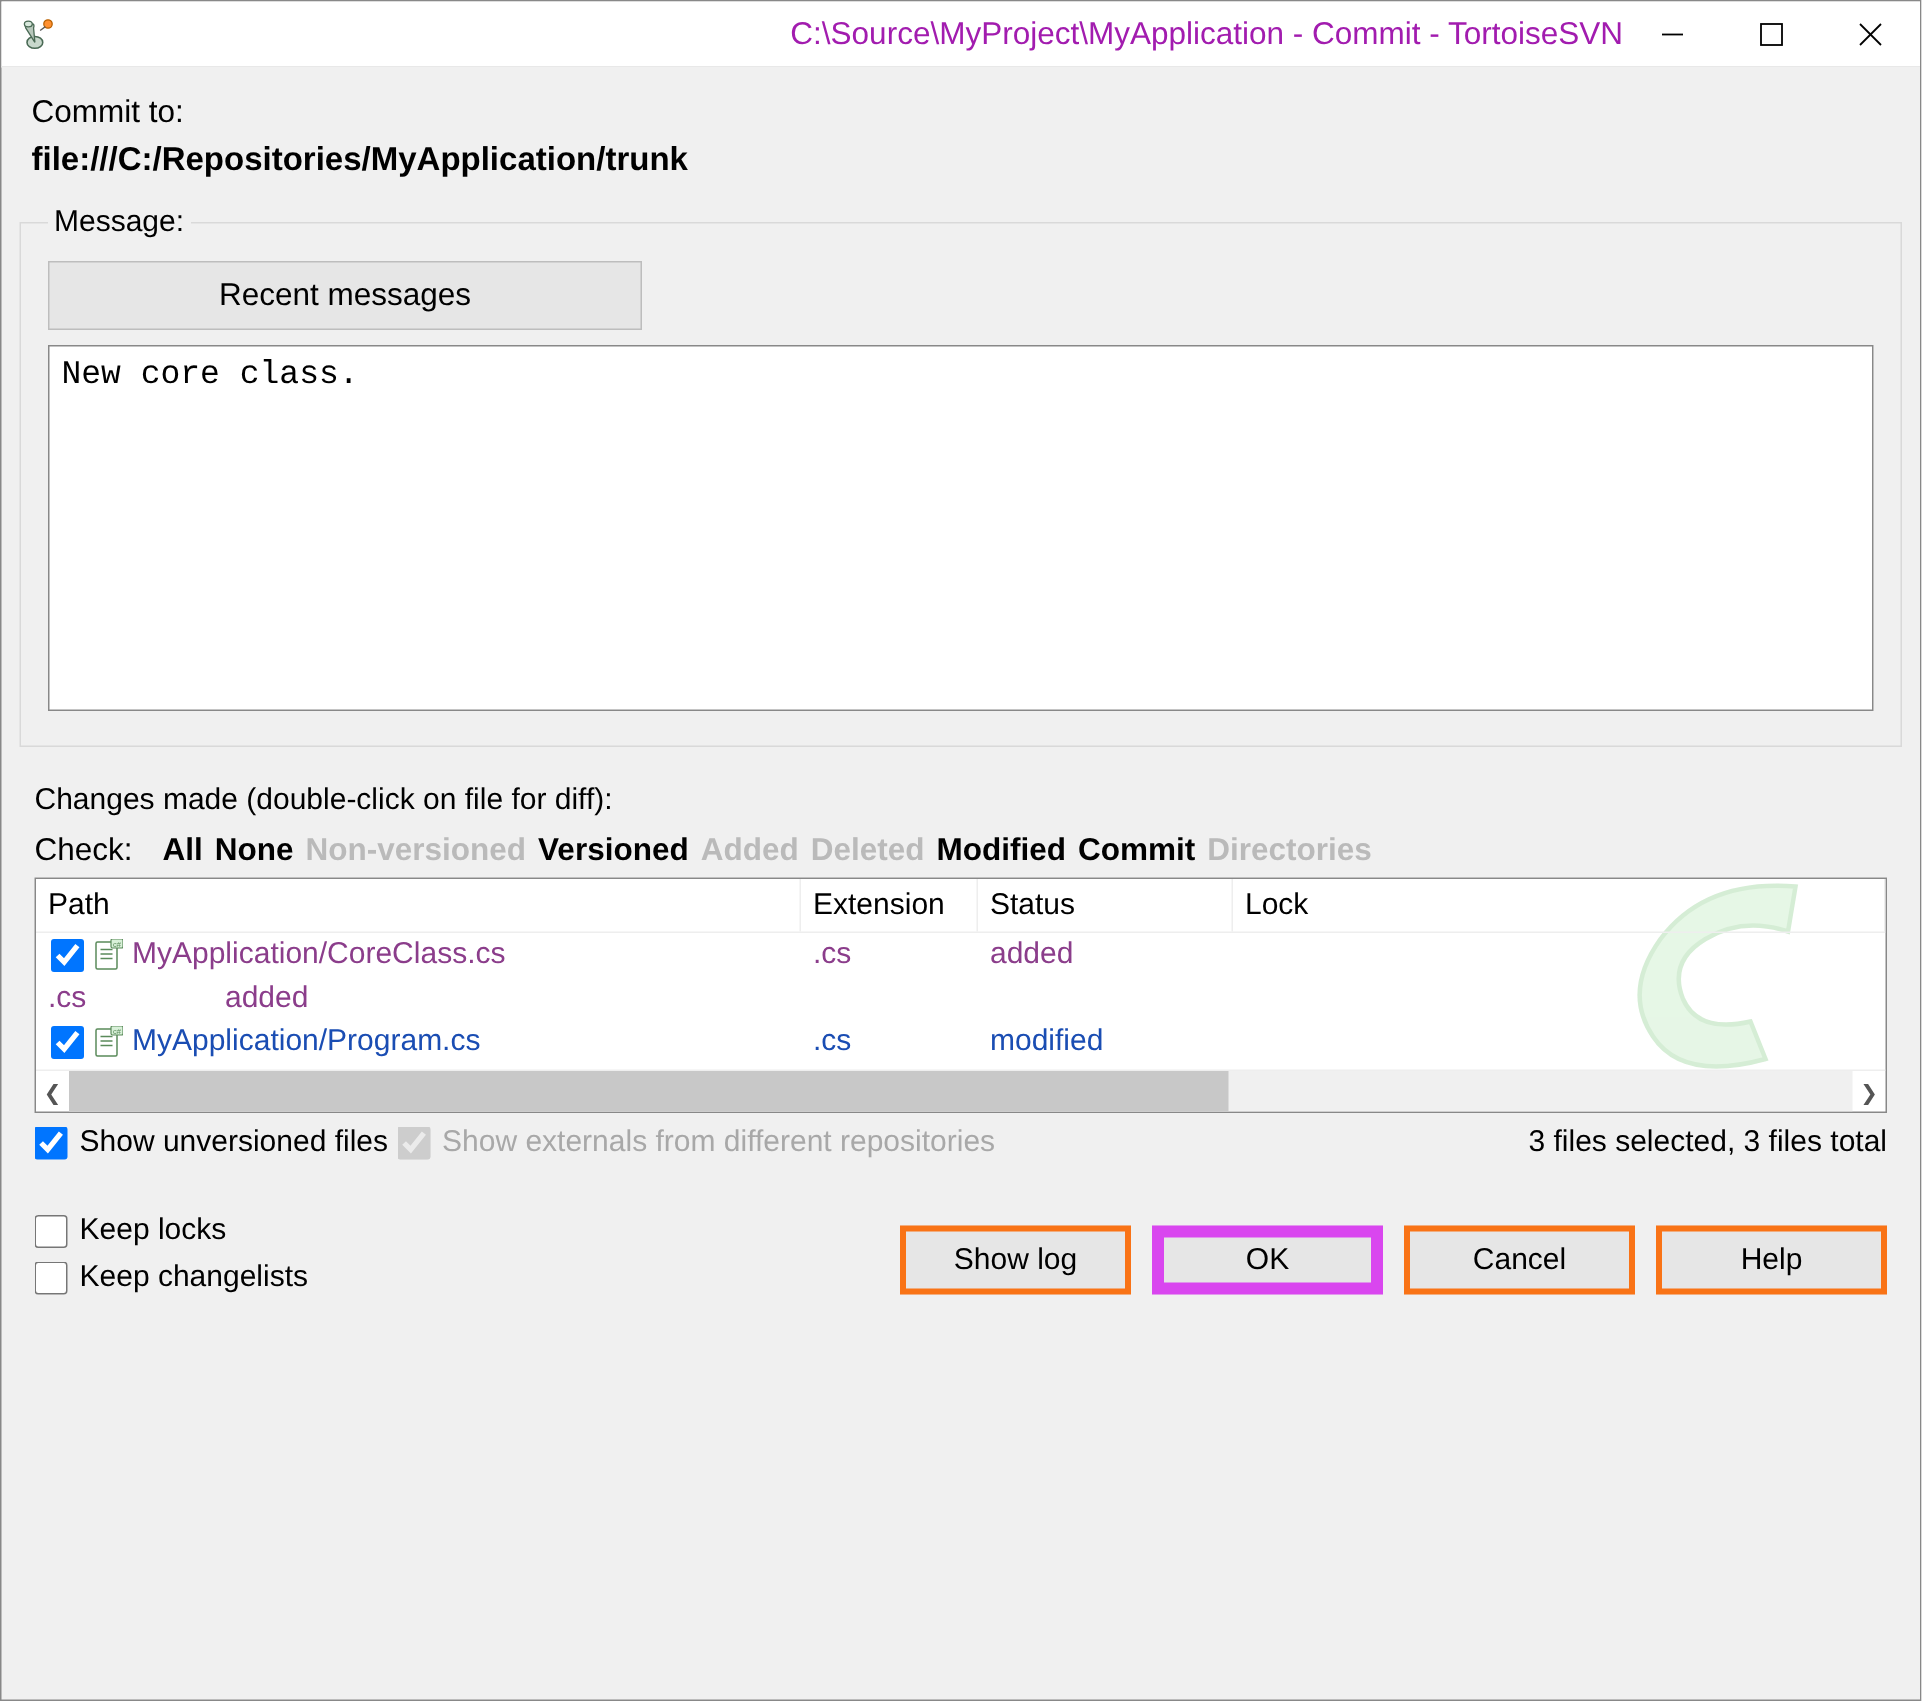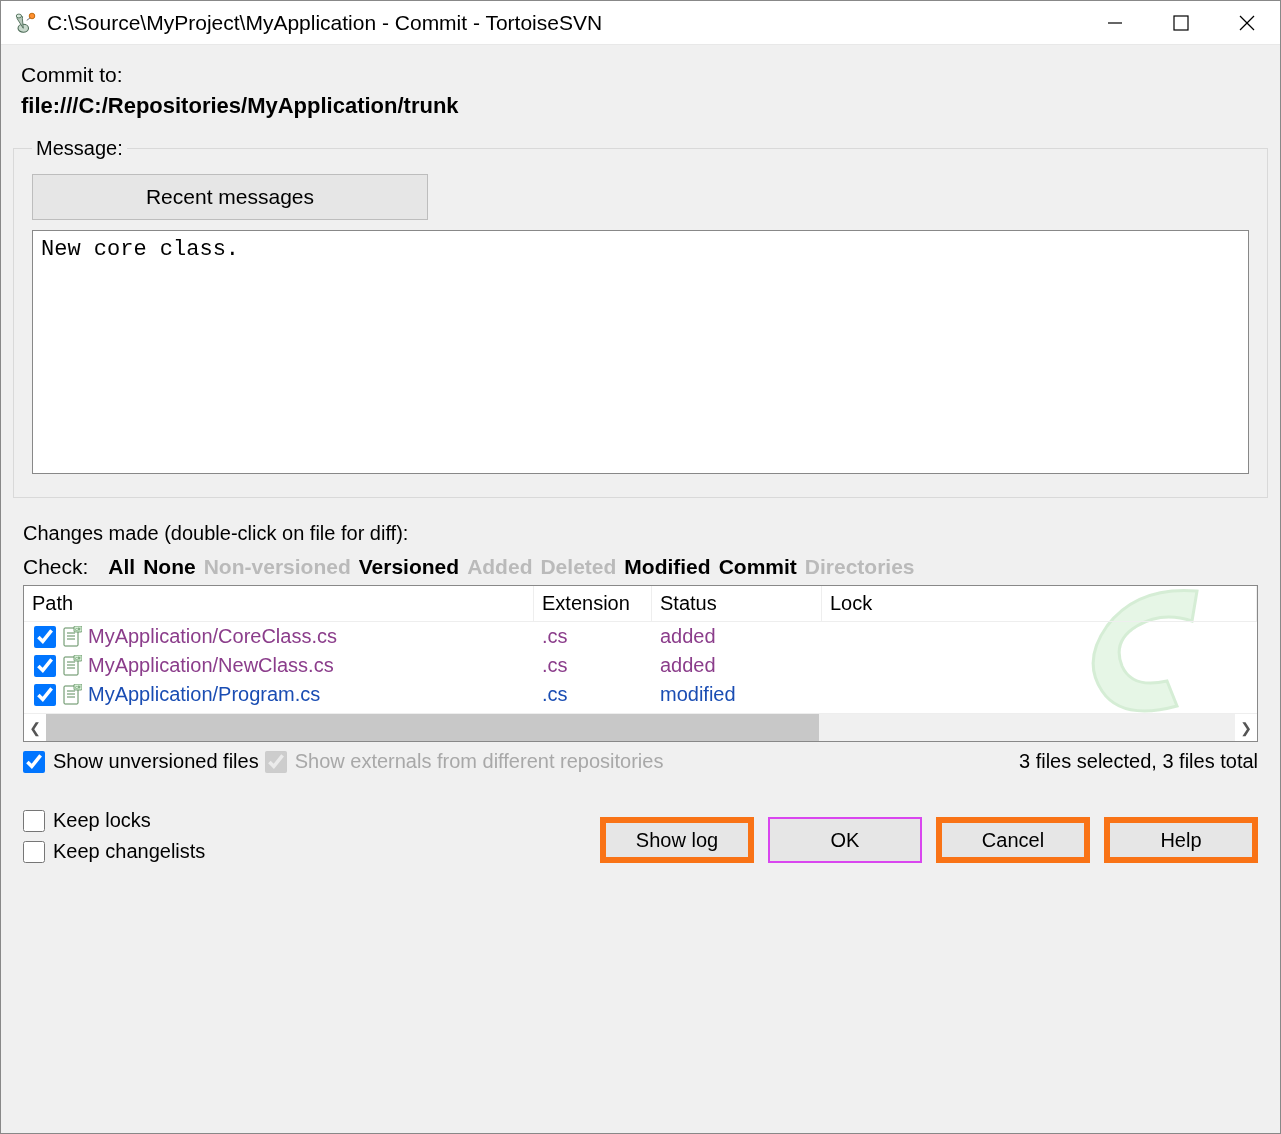--- a/index.html
+++ b/index.html
@@ -20,21 +20,21 @@
 }
 .titlebar {
   height: 44px;
   background: #fff;
   display: flex;
   align-items: center;
   padding-left: 10px;
   border-bottom: 1px solid #e8e8e8;
 }
 .titlebar-icon { width: 28px; height: 28px; margin-right: 8px; }
-.titlebar-text { flex: 1; font-size: 21px; color: #000000; white-space: nowrap; overflow: hidden; }
+.titlebar-text { flex: 1; font-size: 21px; color: #a21caf; white-space: nowrap; overflow: hidden; text-align: right; }
 .titlebar-buttons { display: flex; }
 .titlebar-btn {
   width: 66px; height: 44px;
   display: flex; align-items: center; justify-content: center;
   cursor: pointer;
 }
 .titlebar-btn svg { stroke: #000; stroke-width: 1.2; fill:none; }
 
 .body {
   flex: 1;
@@ -127,25 +127,25 @@
 .cb-row.disabled .cb { accent-color:#ccc; }
 
 .bottom-row {
   display:flex; align-items:flex-end;
   padding: 36px 22px 22px 22px;
 }
 .bottom-left { flex:1; display:flex; flex-direction:column; gap:8px;}
 .bottom-buttons { display:flex; gap:14px;}
 .btn {
   width:154px; height:46px;
-  border:6px solid #f97316;
+  border:4px solid #f97316;
   background:#e6e6e6;
   font-size:20px; cursor:pointer;
 }
-.btn.default { border:2px solid #d946ef; }
+.btn.default { border:8px solid #d946ef; }
 </style>
 </head>
 <body>
 
 <div class="window">
 
   <div class="titlebar">
     <span class="titlebar-icon">
       <svg viewBox="0 0 32 32">
         <ellipse cx="14" cy="22" rx="6" ry="4.5" fill="#c8d8cc" stroke="#4a6a55" stroke-width="1.2"></ellipse>
@@ -230,32 +230,20 @@
                     <text x="16" y="5" font-size="5" text-anchor="middle" fill="#5a8a5a">c#</text>
                   </svg></span>
                 <span class="filename added">MyApplication/CoreClass.cs</span>
               </div>
               <div class="col col-ext"><span class="ext-txt added">.cs</span></div>
               <div class="col col-status"><span class="status-txt added">added</span></div>
               <div class="col col-prop"></div>
               <div class="col col-lock"></div>
             </div>
             <div class="list-row">
-              <div class="col col-path row-path">
-                <input type="checkbox" class="row-check" checked="" style="">
-                <span class="file-icon"><svg viewBox="0 0 20 22">
-                    <rect x="2" y="2" width="14" height="18" rx="1" fill="#fff" stroke="#5a8a5a"></rect>
-                    <line x1="5" y1="7" x2="13" y2="7" stroke="#5a8a5a"></line>
-                    <line x1="5" y1="10" x2="13" y2="10" stroke="#5a8a5a"></line>
-                    <line x1="5" y1="13" x2="13" y2="13" stroke="#5a8a5a"></line>
-                    <rect x="12" y="0" width="8" height="6" rx="1" fill="#d8f0d8" stroke="#5a8a5a" stroke-width="0.8"></rect>
-                    <text x="16" y="5" font-size="5" text-anchor="middle" fill="#5a8a5a">c#</text>
-                  </svg></span>
-                <span class="filename added">MyApplication/NewClass.cs</span>
-              </div>
               <div class="col col-ext"><span class="ext-txt added">.cs</span></div>
               <div class="col col-status"><span class="status-txt added">added</span></div>
               <div class="col col-prop"></div>
               <div class="col col-lock"></div>
             </div>
             <div class="list-row">
               <div class="col col-path row-path">
                 <input type="checkbox" class="row-check" checked="" style="">
                 <span class="file-icon"><svg viewBox="0 0 20 22">
                     <rect x="2" y="2" width="14" height="18" rx="1" fill="#fff" stroke="#5a8a5a"></rect>

